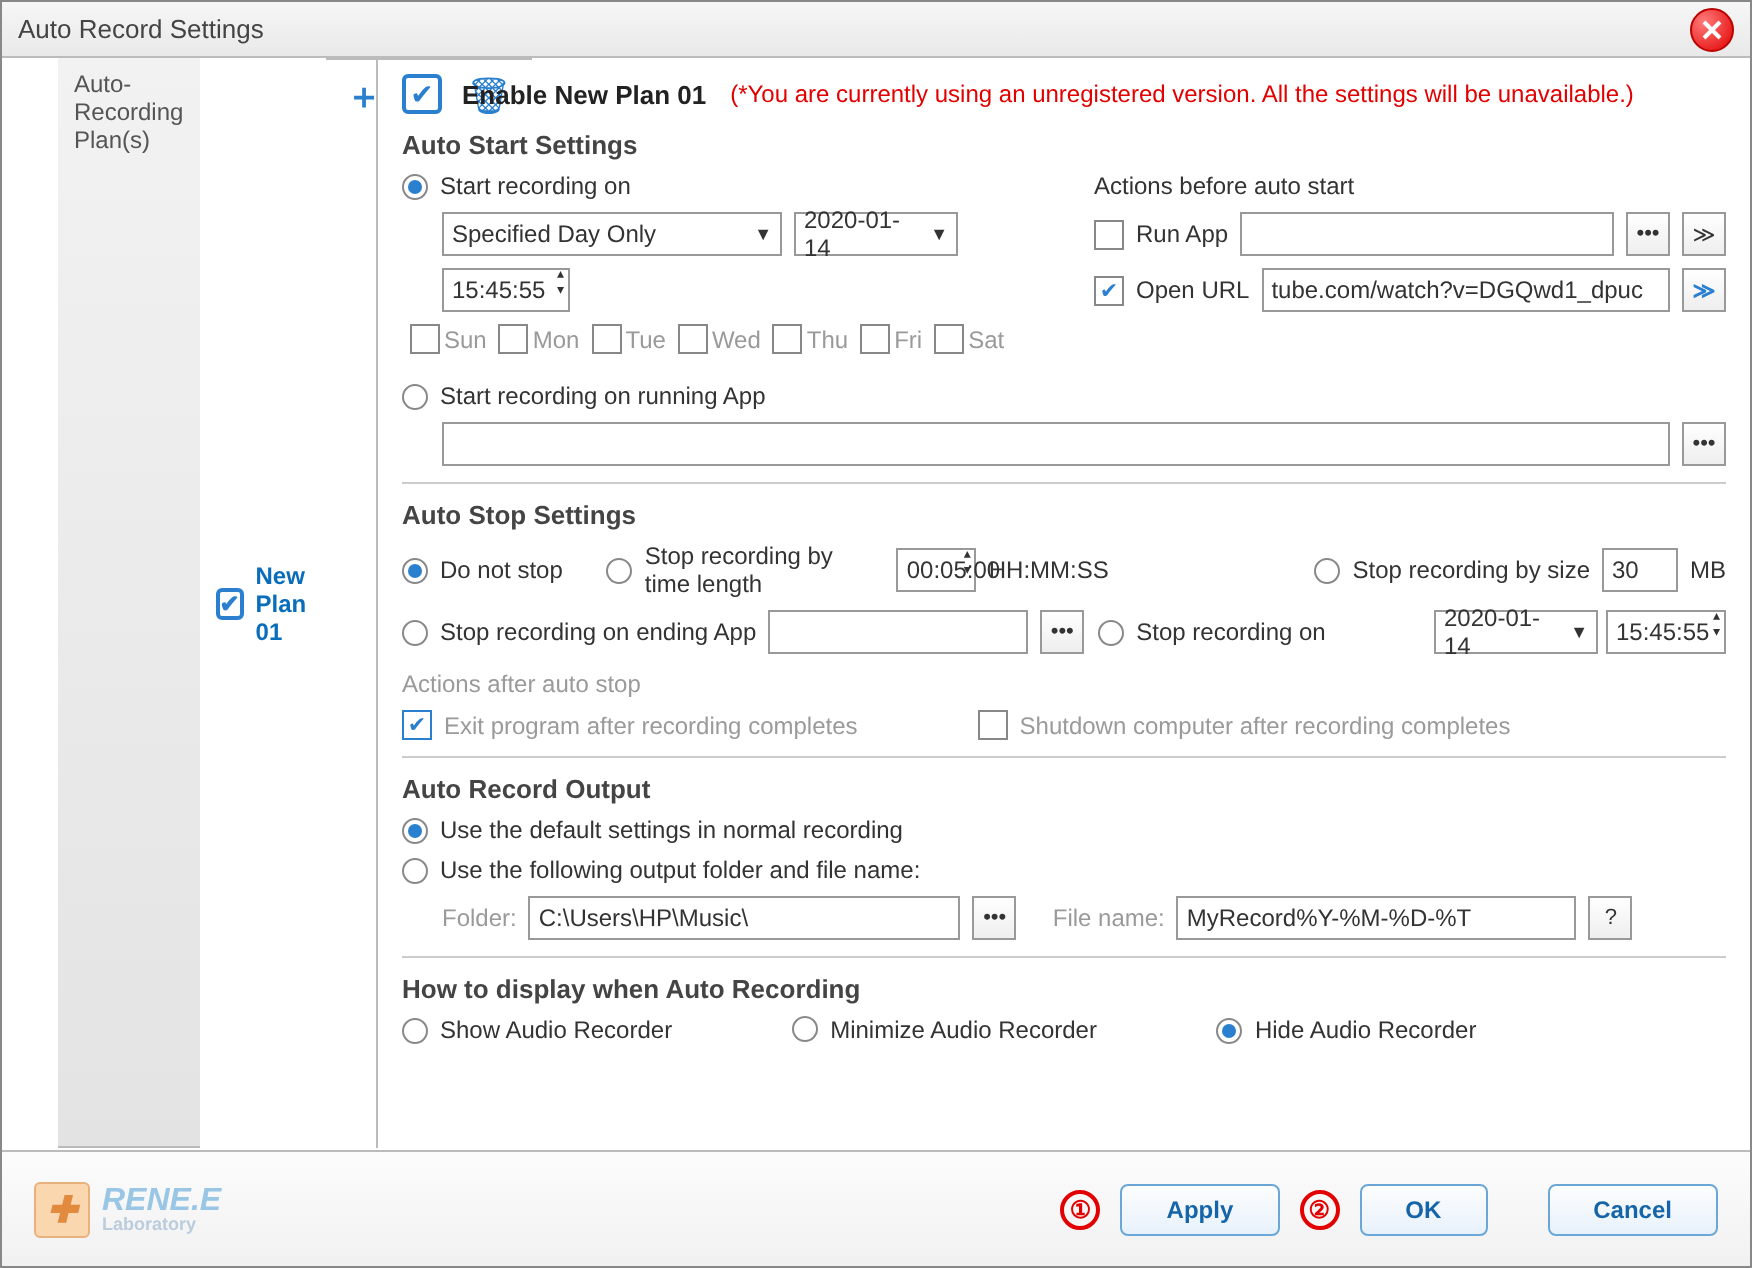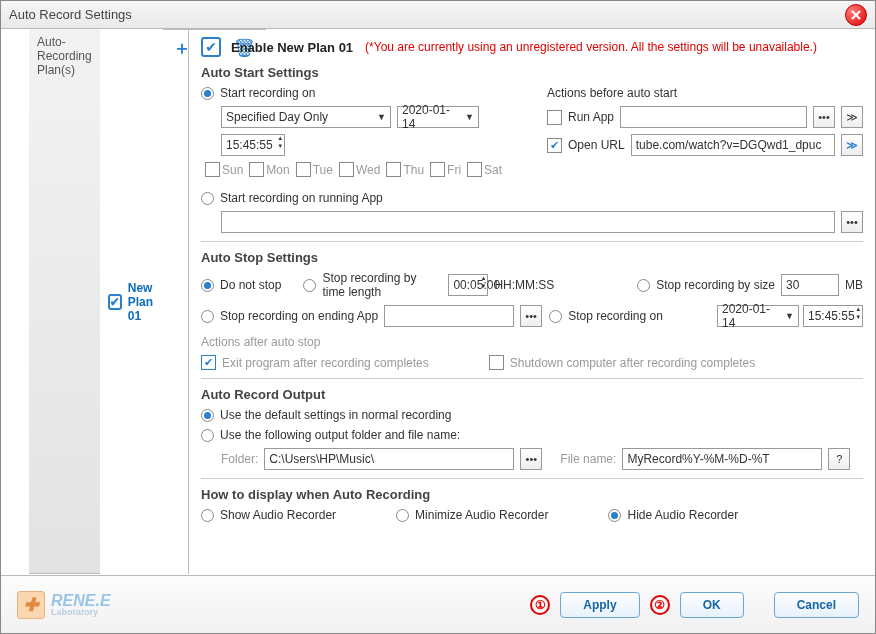--- a/index.html
+++ b/index.html
@@ -176,21 +176,21 @@
           <span class="radio"></span>
           <span style="width:120px">Stop recording by time length</span>
           <span class="txt spin" style="width:40px">
               <span>00:05:00</span>
             </span>
           <span>HH:MM:SS</span>
         </span>
         <span style="display:flex;align-items:center;gap:6px;margin-left:auto">
           <span class="radio"></span>
           <span>Stop recording by size</span>
-          <span class="txt" style="width:58px">
+          <span class="txt" style="width:38px">
               <span>30</span>
             </span>
           <span>MB</span>
         </span>
       </div>
       <div class="row" style="gap:7px;margin-top:6px">
         <span style="display:flex;align-items:center;gap:6px">
           <span class="radio"></span>
           <span>Stop recording on ending App</span>
           <span class="txt" style="width:130px"></span>
@@ -229,42 +229,42 @@
       <div class="row">
         <span class="radio sel"></span>
         <span>Use the default settings in normal recording</span>
       </div>
       <div class="row">
         <span class="radio"></span>
         <span>Use the following output folder and file name:</span>
       </div>
       <div class="row indent">
         <span class="muted">Folder:</span>
-        <span class="txt" style="width:250px">
+        <span class="txt" style="width:216px">
             <span>C:\Users\HP\Music\</span>
           </span>
         <span class="minibtn">•••</span>
         <span class="muted" style="margin-left:12px">File name:</span>
         <span class="txt" style="width:200px">
             <span>MyRecord%Y-%M-%D-%T</span>
           </span>
         <span class="minibtn">?</span>
       </div>
     </div>
 
     <div class="hr"></div>
 
     <div class="section">
       <div class="section-title">How to display when Auto Recording</div>
       <div class="row" style="gap:60px">
         <span style="display:flex;align-items:center;gap:6px">
           <span class="radio"></span>
           <span>Show Audio Recorder</span>
         </span>
-        <span style="display:flex;align-items:center;gap:6px">
+        <span style="display:flex;gap:6px">
           <span class="radio"></span>
           <span>Minimize Audio Recorder</span>
         </span>
         <span style="display:flex;align-items:center;gap:6px">
           <span class="radio sel"></span>
           <span>Hide Audio Recorder</span>
         </span>
       </div>
     </div>
   </div>

